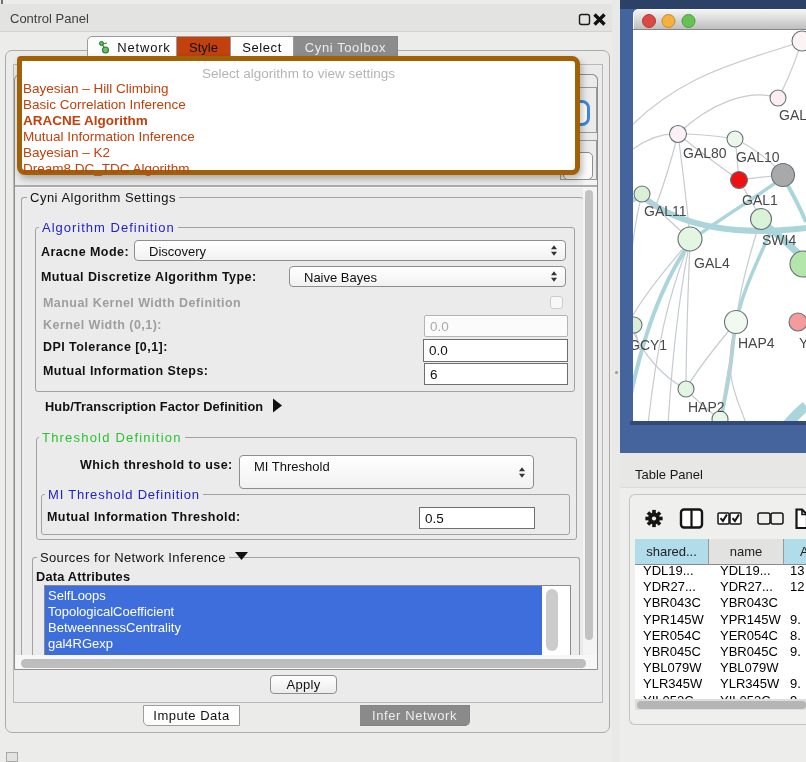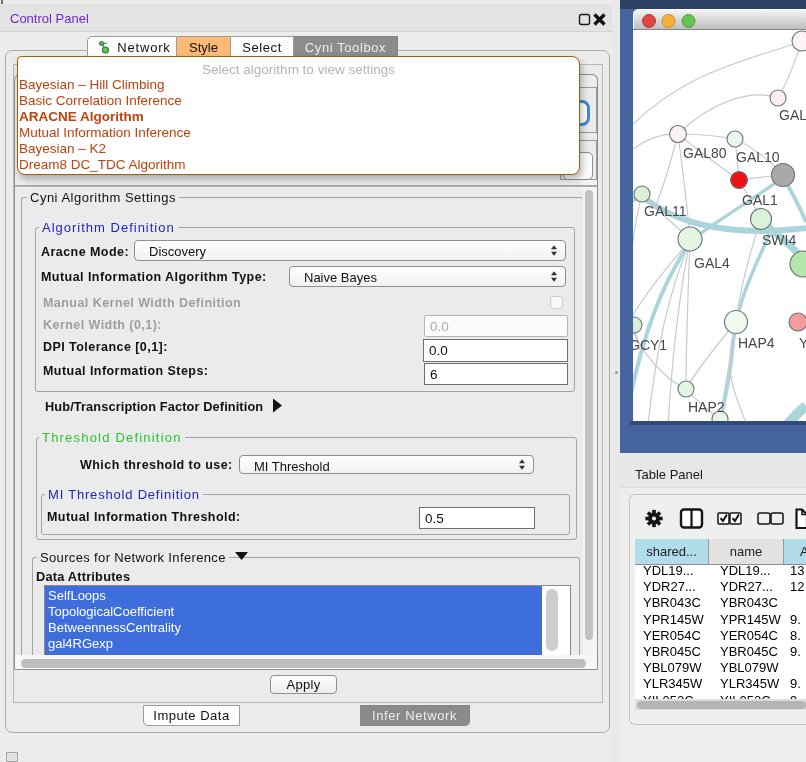--- a/index.html
+++ b/index.html
@@ -12,42 +12,42 @@
 .stp{position:absolute;right:8px;top:50%;margin-top:-5.5px;width:6px;height:11px}
 .fld{position:absolute;border:1px solid #6f6f6f;background:#fff;box-sizing:border-box;font-size:13.5px;color:#111;text-align:left;padding:3px 6px 0 5px}
 .grp{position:absolute;border:1px solid #a2a2a2;border-radius:3px}
 .gtit{position:absolute;background:#ebebeb;padding:0 3px;white-space:nowrap}
 </style>
 </head>
 <body>
 
 <div class="ab" style="left:1px;top:0;width:2px;height:6px;background:#6f6f6f"></div>
 <div class="ab" style="left:0;top:4px;width:612px;height:27px;background:#e3e3e1;border-bottom:1px solid #d2d2d0"></div>
-<div class="ab" style="left:10px;top:11px;font-size:13px;color:#6d28d9">Control Panel</div>
+<div class="ab" style="left:10px;top:11px;font-size:13px;color:#404040">Control Panel</div>
 <svg class="ab" style="left:574px;top:12px" width="36" height="16" viewBox="0 0 36 16">
   <rect x="5.5" y="2.5" width="10" height="10" rx="2" fill="none" stroke="#1a1a1a" stroke-width="1.4"></rect>
   <path d="M20.5 2.5 L30.5 12.5 M30.5 2.5 L20.5 12.5" stroke="#111" stroke-width="3.4"></path>
 </svg>
 
 <div class="ab" style="left:4.5px;top:49.5px;width:605px;height:683px;background:#ebebe9;border:1px solid #ababab;border-radius:7px;box-sizing:border-box"></div>
 
 <div class="ab" style="left:13px;top:64px;width:590px;height:639px;background:#ebebeb;border:1px solid #b9b9b9;box-sizing:border-box"></div>
 
 <div class="ab" style="left:14px;top:74px;width:584px;height:596px;background:#ebebeb;border:1px solid #8f8f8f;border-radius:6px 6px 0 0;box-sizing:border-box"></div>
 
 <div class="ab" style="left:87px;top:36px;width:434px;height:22px">
   <div class="ab" style="left:0;top:0;width:90px;height:22px;background:#fdfdfd;border:1px solid #9b9b9b;border-radius:5px 0 0 0;box-sizing:border-box"></div>
   <svg class="ab" style="left:11px;top:4px" width="13" height="14" viewBox="0 0 13 14">
     <line x1="4" y1="4" x2="7" y2="9" stroke="#3c8a3c" stroke-width="1.4"></line>
     <line x1="4" y1="4" x2="9" y2="3" stroke="#3c8a3c" stroke-width="1.2"></line>
     <circle cx="3.5" cy="3.5" r="2.1" fill="#57b657" stroke="#2f7d2f" stroke-width="1"></circle>
     <circle cx="7.5" cy="10" r="3" fill="#6abf69" stroke="#2f7d2f" stroke-width="1.1"></circle>
   </svg>
   <div class="ab" style="left:27px;top:4px;width:60px;text-align:center;font-size:13px;color:#111;letter-spacing:0.8px">Network</div>
-  <div class="ab" style="left:90px;top:0;width:54px;height:22px;background:#fdba74;border:1px solid #9b9b9b;border-left:none;box-sizing:border-box;text-align:center;font-size:13px;color:#111;padding-top:3px">Style</div>
+  <div class="ab" style="left:90px;top:0;width:54px;height:22px;background:#c2410c;border:1px solid #9b9b9b;border-left:none;box-sizing:border-box;text-align:center;font-size:13px;color:#111;padding-top:3px">Style</div>
   <div class="ab" style="left:144px;top:0;width:63px;height:22px;background:#fdfdfd;border:1px solid #9b9b9b;border-left:none;box-sizing:border-box;text-align:center;font-size:13px;color:#111;letter-spacing:0.6px;padding-top:3px">Select</div>
   <div class="ab" style="left:207px;top:0;width:104px;height:22px;background:#8c8c8c;border:1px solid #848484;border-left:none;box-sizing:border-box;text-align:center;font-size:13px;color:#ececec;letter-spacing:0.6px;padding-top:3px">Cyni Toolbox</div>
 </div>
 
 <div class="ab" style="left:566px;top:74px;width:32px;height:106px;background:#ebebeb;border-top:1px solid #8f8f8f;border-right:1px solid #8f8f8f;border-radius:0 6px 0 0;z-index:2;box-sizing:border-box"></div>
 <div class="ab" style="left:560px;top:87px;width:35px;height:44px;border:1px solid #9a9a9a;background:#ebebeb;z-index:2"></div>
 <div class="ab" style="left:566px;top:100px;width:24px;height:26px;border:3px solid #4288d5;border-radius:8px;background:#fff;box-sizing:border-box;z-index:2"></div>
 <div class="ab" style="left:560px;top:140px;width:35px;height:38px;border:1px solid #9a9a9a;background:#ebebeb;z-index:2"></div>
 <div class="ab" style="left:563px;top:152px;width:28px;height:26px;border:1px solid #8e8e8e;border-radius:5px;background:#fbfbfb;z-index:2"></div>
 
@@ -64,21 +64,21 @@
 
 <div class="lbl" style="left:41px;top:245px">Aracne Mode:</div>
 <div class="combo" style="left:134px;top:240px;width:432px;height:21px">
     <span class="ct">Discovery</span>
   <svg class="stp" viewBox="0 0 7 12">
       <path d="M3.5 0 L7 4.5 H0 Z" fill="#333"></path>
       <path d="M3.5 12 L0 7.5 H7 Z" fill="#333"></path>
     </svg>
 </div>
 
-<div class="lbl" style="left:41px;top:270px">Mutual Information Algorithm Type:</div>
+<div class="lbl" style="left:41px;top:270px">Mutual Discretize Algorithm Type:</div>
 <div class="combo" style="left:289px;top:266px;width:277px;height:21px">
     <span class="ct">Naive Bayes</span>
   <svg class="stp" viewBox="0 0 7 12">
       <path d="M3.5 0 L7 4.5 H0 Z" fill="#333"></path>
       <path d="M3.5 12 L0 7.5 H7 Z" fill="#333"></path>
     </svg>
 </div>
 
 <div class="glbl" style="left:43px;top:296px">Manual Kernel Width Definition</div>
 <div class="ab" style="left:550px;top:296px;width:13px;height:13px;background:#f7f7f7;border:1px solid #cccccc;border-radius:3px;box-sizing:border-box"></div>
@@ -94,21 +94,21 @@
 
 <div class="lbl" style="left:45px;top:399px;font-size:12.8px;letter-spacing:0.1px">Hub/Transcription Factor Definition</div>
 <svg class="ab" style="left:272px;top:398px" width="11" height="15" viewBox="0 0 11 14">
     <path d="M1 0 L10 7 L1 14 Z" fill="#111"></path>
   </svg>
 
 <div class="grp" style="left:36px;top:437px;width:539px;height:101px"></div>
 <div class="gtit" style="left:39px;top:430px;font-size:13px;color:#27c42f;letter-spacing:1.2px">Threshold Definition</div>
 
 <div class="lbl" style="left:80px;top:458px">Which threshold to use:</div>
-<div class="combo" style="left:239px;top:455px;width:295px;height:19px">
+<div class="combo" style="left:239px;top:455px;width:295px;height:34px">
     <span class="ct">MI Threshold</span>
   <svg class="stp" viewBox="0 0 7 12">
       <path d="M3.5 0 L7 4.5 H0 Z" fill="#333"></path>
       <path d="M3.5 12 L0 7.5 H7 Z" fill="#333"></path>
     </svg>
 </div>
 
 <div class="grp" style="left:41px;top:494px;width:527px;height:39px"></div>
 <div class="gtit" style="left:45px;top:487px;font-size:13px;color:#2222cc;letter-spacing:0.8px">MI Threshold Definition</div>
 <div class="lbl" style="left:47px;top:510px">Mutual Information Threshold:</div>
@@ -318,16 +318,16 @@
 9.
 
 9.
 9.</div>
   </div>
 
   <div class="ab" style="left:15px;top:699px;width:171px;height:11px;background:#dededc"></div>
   <div class="ab" style="left:17px;top:701px;width:169px;height:8px;background:#b5b5b5;border-radius:4px"></div>
 </div>
 
-<div class="ab" style="left:17px;top:56px;width:563px;height:119px;background:#ffffff;z-index:5;border:1px solid #a16207;border-radius:4px 8px 8px 8px;box-shadow:2px 4px 7px rgba(0,0,0,0.28);box-sizing:border-box">
+<div class="ab" style="left:17px;top:56px;width:563px;height:119px;background:#ffffff;z-index:5;border:5px solid #a16207;border-radius:4px 8px 8px 8px;box-shadow:2px 4px 7px rgba(0,0,0,0.28);box-sizing:border-box">
   <div class="ab" style="left:0;top:5px;width:100%;text-align:center;font-size:13.5px;color:#b4b4b4">Select algorithm to view settings</div>
   <div class="ab" style="left:1px;top:20px;font-size:13.5px;color:#c2410c;line-height:16px;white-space:nowrap">Bayesian – Hill Climbing<br>Basic Correlation Inference<br><b>ARACNE Algorithm</b><br>Mutual Information Inference<br>Bayesian – K2<br>Dream8 DC_TDC Algorithm</div>
 </div>
 
 </body></html>

